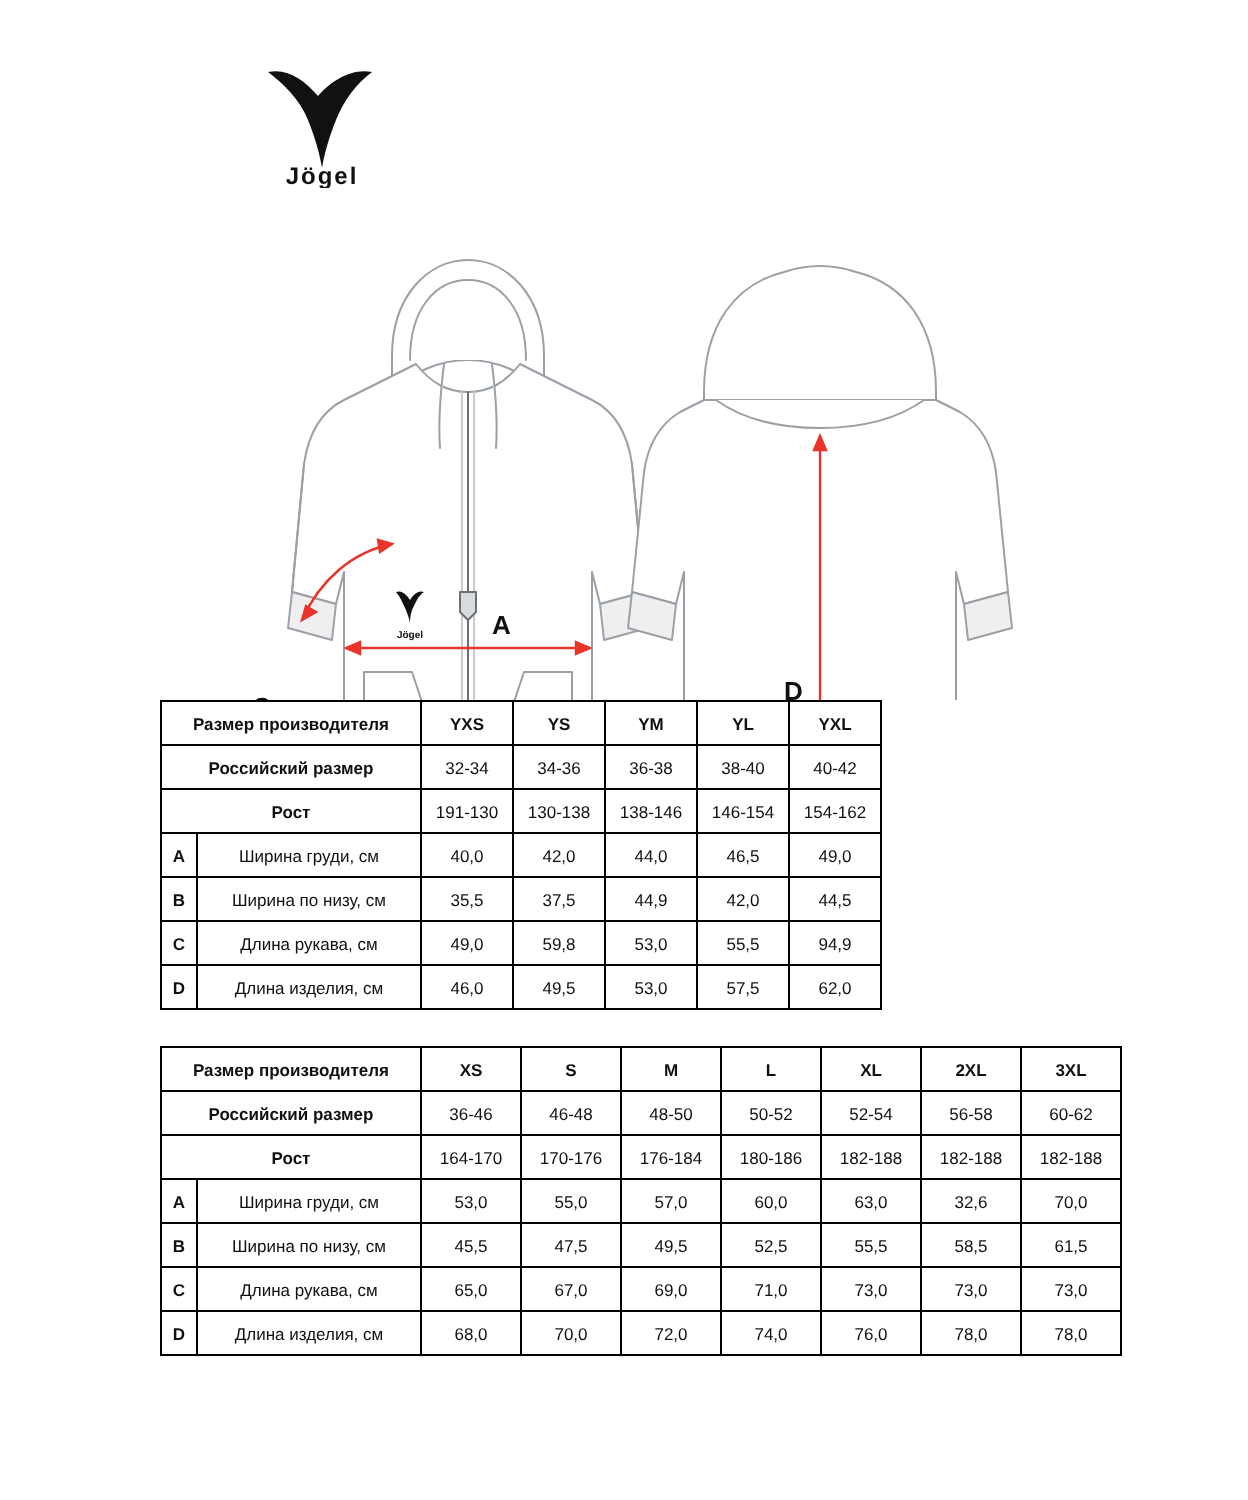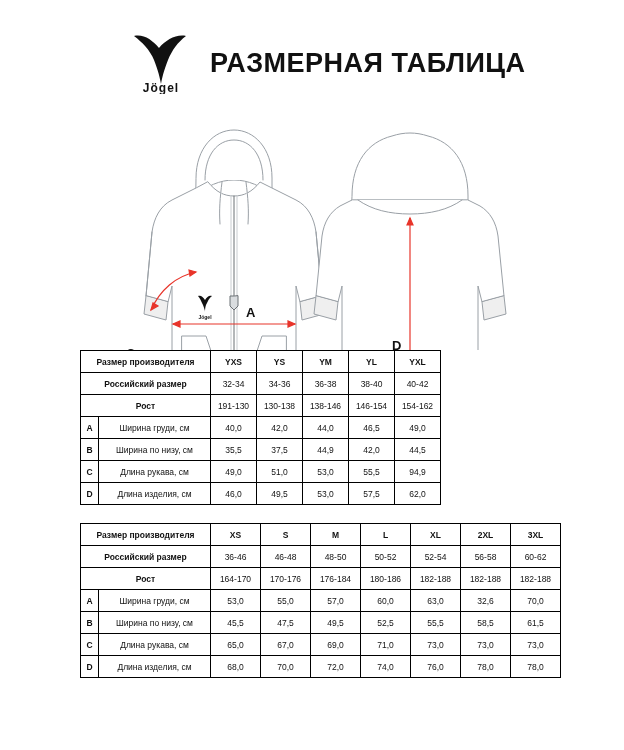--- a/index.html
+++ b/index.html
@@ -96,21 +96,20 @@
 
 <div class="page">
 
   <div class="header">
     <div class="logo">
       <svg width="66" height="62" viewBox="0 0 66 62" xmlns="http://www.w3.org/2000/svg">
         <path d="M6 4 C16 2 24 8 31 16 C38 8 48 2 58 4 C50 10 44 18 40 28 C36 38 34 46 33 52 C32 46 30 38 26 28 C22 18 14 10 6 4 Z" fill="#111111"></path>
         <text x="33" y="60" font-family="Liberation Sans, sans-serif" font-size="12" font-weight="bold" fill="#111111" text-anchor="middle" letter-spacing="1">Jögel</text>
       </svg>
     </div>
-    <div class="title">РАЗМЕРНАЯ ТАБЛИЦА</div>
   </div>
 
   <div class="illustration">
     <svg width="624" height="250" viewBox="0 0 624 250" xmlns="http://www.w3.org/2000/svg">
       <g stroke="#9aa0a6" stroke-width="1" fill="#ffffff" stroke-linejoin="round" stroke-linecap="round">
 
         <path d="M196 78 C196 48 214 30 234 30 C254 30 272 48 272 78 L272 96 C262 86 248 80 234 80 C220 80 206 86 196 96 Z"></path>
         <path d="M205 80 C205 54 218 40 234 40 C250 40 263 54 263 80"></path>
 
         <path d="M196 88 L172 100 C160 106 154 118 152 132 L146 196 L168 202 L172 186 L172 284 C190 290 212 292 234 292 C256 292 278 290 296 284 L296 186 L300 202 L322 196 L316 132 C314 118 308 106 296 100 L272 88 L260 82 C252 92 244 96 234 96 C224 96 216 92 208 82 Z"></path>
@@ -220,21 +219,21 @@
             <td class="val-col-5">35,5</td>
             <td class="val-col-5">37,5</td>
             <td class="val-col-5">44,9</td>
             <td class="val-col-5">42,0</td>
             <td class="val-col-5">44,5</td>
           </tr>
           <tr>
             <td class="lbl-col">C</td>
             <td class="desc-col">Длина рукава, см</td>
             <td class="val-col-5">49,0</td>
-            <td class="val-col-5">51,0</td>
+            <td class="val-col-5">59,8</td>
             <td class="val-col-5">53,0</td>
             <td class="val-col-5">55,5</td>
             <td class="val-col-5">94,9</td>
           </tr>
           <tr>
             <td class="lbl-col">D</td>
             <td class="desc-col">Длина изделия, см</td>
             <td class="val-col-5">46,0</td>
             <td class="val-col-5">49,5</td>
             <td class="val-col-5">53,0</td>

